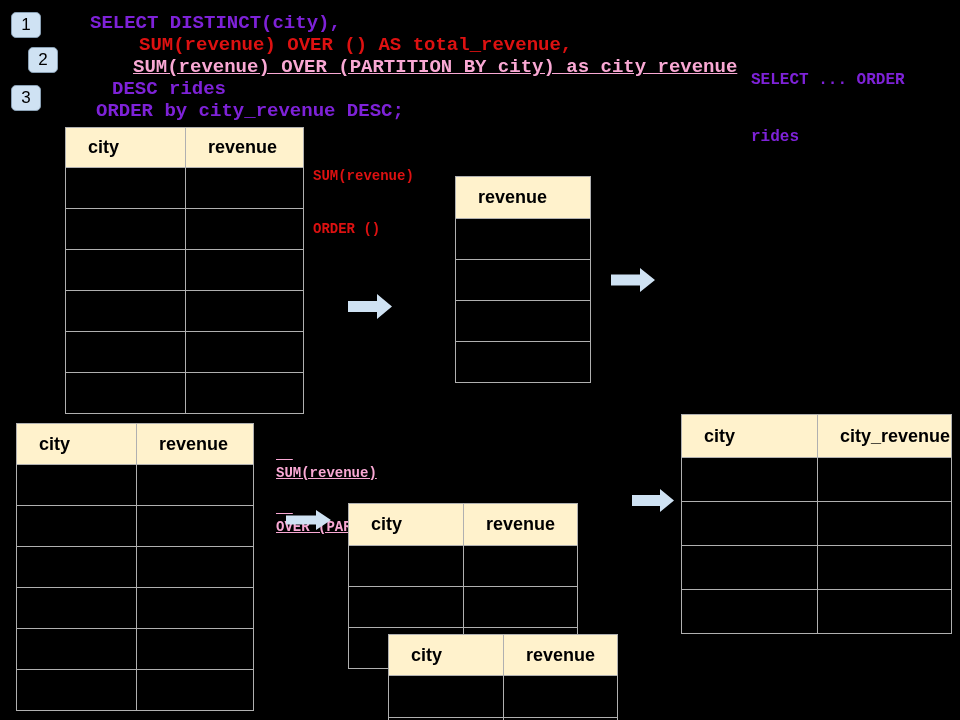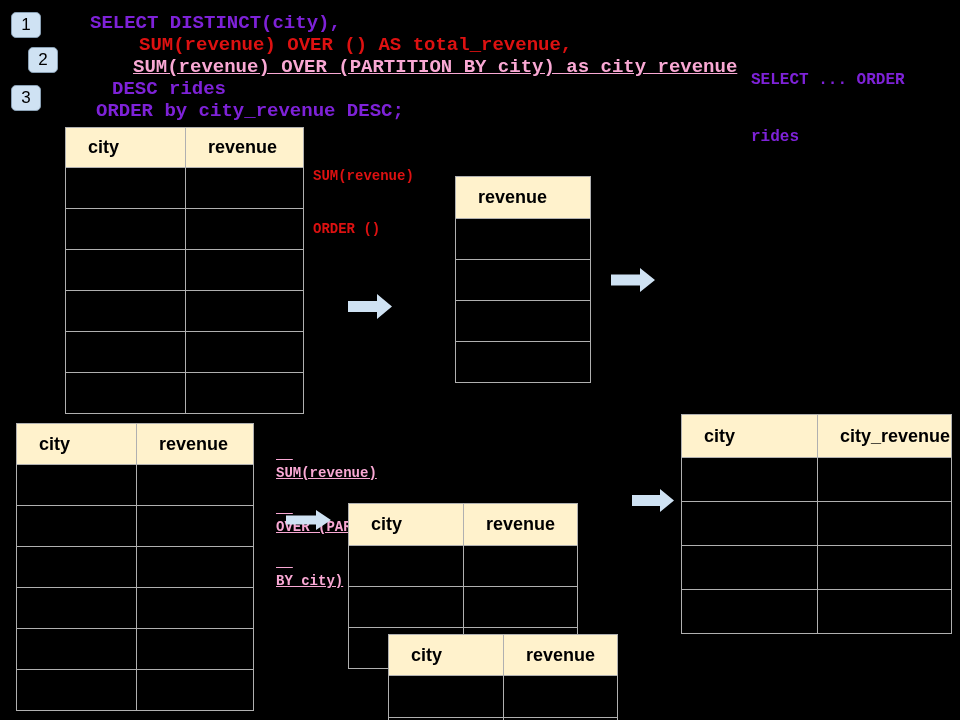--- a/index.html
+++ b/index.html
@@ -103,21 +103,20 @@
 </div>
 
 <div class="anno c-red" style="left:313px;top:134px;">
   <div>SUM(revenue)</div>
   <div>ORDER ()</div>
 </div>
 
 <div class="anno anno-green c-green" style="left:276px;top:430px;">
   <div>SUM(revenue)</div>
   <div>OVER (PARTITION</div>
-  <div>BY city)</div>
 </div>
 
 <table class="tbl" style="left:65px;top:127px;width:238px;">
   <colgroup>
       <col style="width:120px">
       <col style="width:118px">
     </colgroup>
   <thead>
     <tr class="h40">
       <th>city</th>

